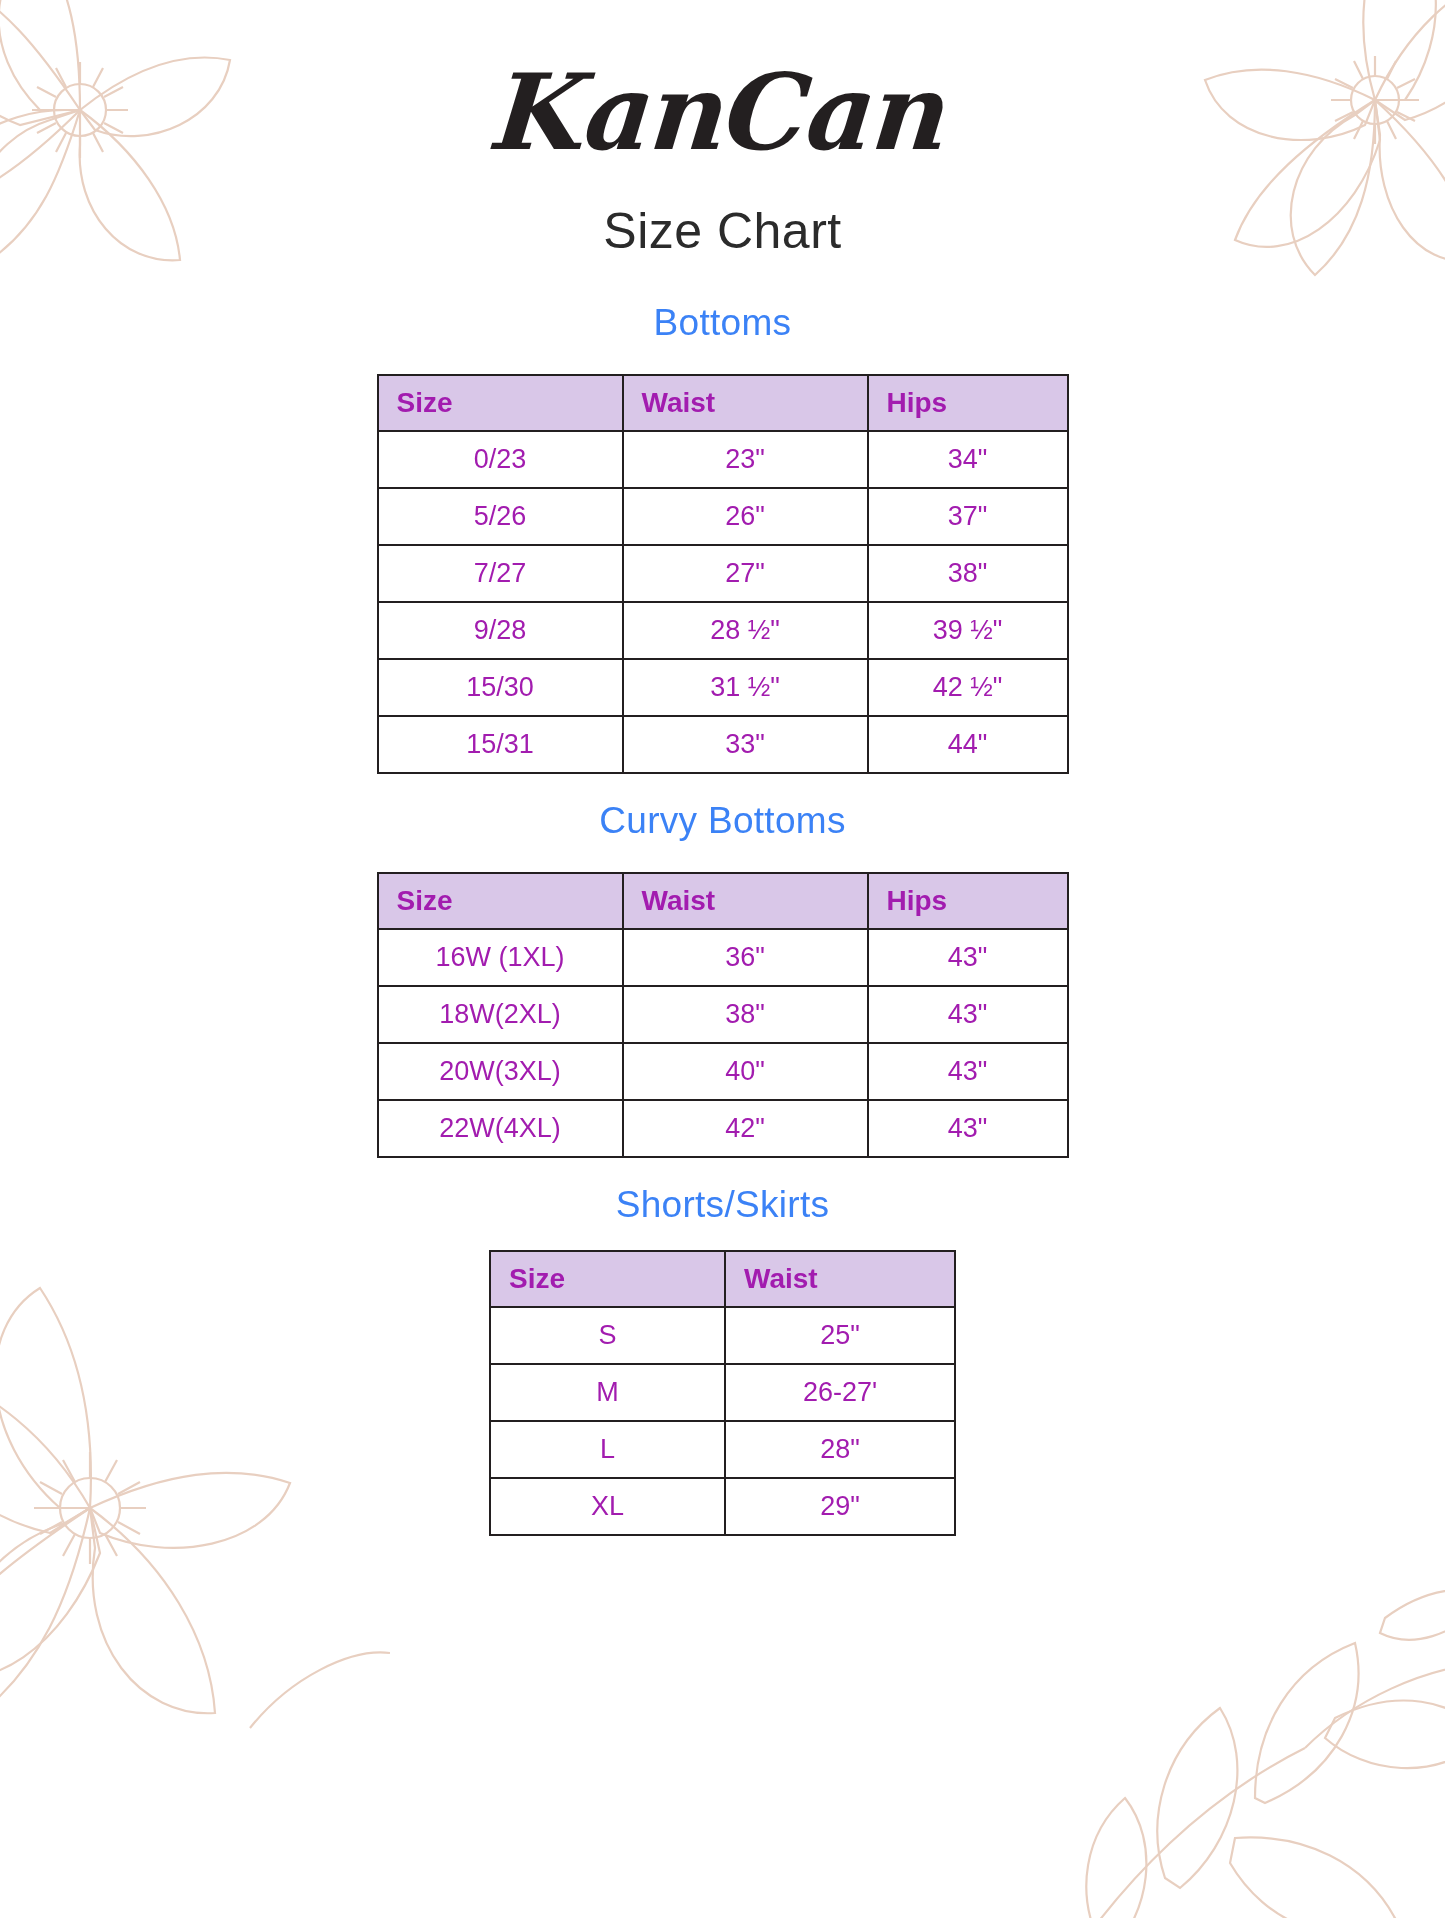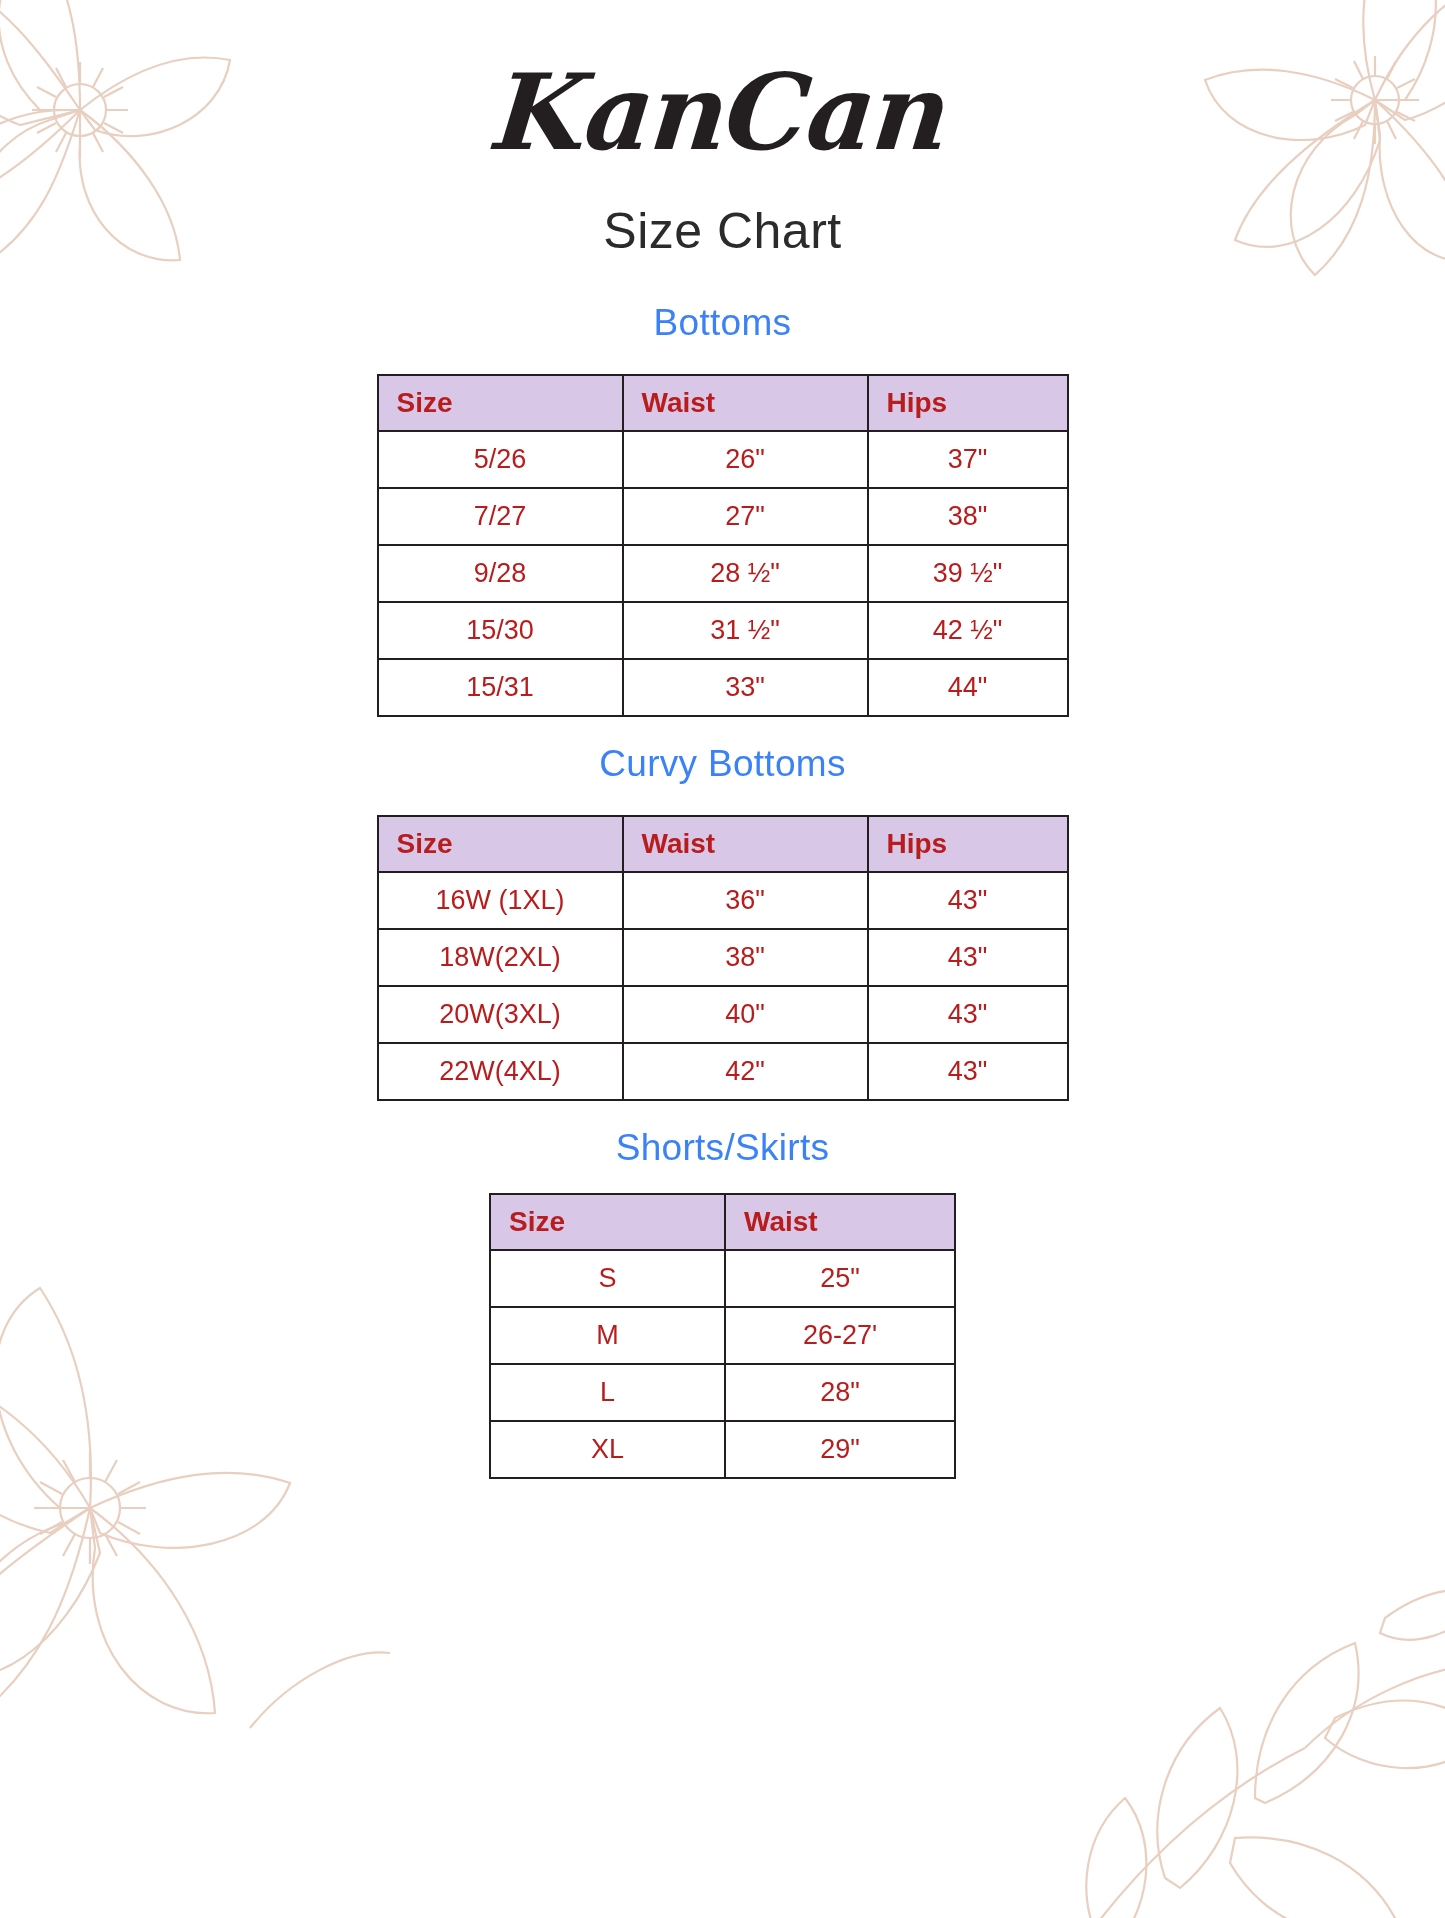--- a/index.html
+++ b/index.html
@@ -69,21 +69,21 @@
     margin: 0;
     letter-spacing: 0.3px;
   }
 
   .tbl-wrap { display: flex; justify-content: center; }
 
   table {
     border-collapse: collapse;
     table-layout: fixed;
     font-size: 27px;
-    color: #b91c1c;
+    color: #a21caf;
   }
   table td, table th {
     border: 2px solid #231f20;
     text-align: center;
     font-weight: 400;
     padding: 0;
   }
   thead th {
     background: #d9c7e8;
     font-weight: bold;
@@ -197,20 +197,25 @@
         </colgroup>
       <thead>
         <tr>
           <th>Size</th>
           <th>Waist</th>
           <th>Hips</th>
         </tr>
       </thead>
       <tbody>
         <tr>
+          <td>0/23</td>
+          <td>23"</td>
+          <td>34"</td>
+        </tr>
+        <tr>
           <td>5/26</td>
           <td>26"</td>
           <td>37"</td>
         </tr>
         <tr>
           <td>7/27</td>
           <td>27"</td>
           <td>38"</td>
         </tr>
         <tr>

